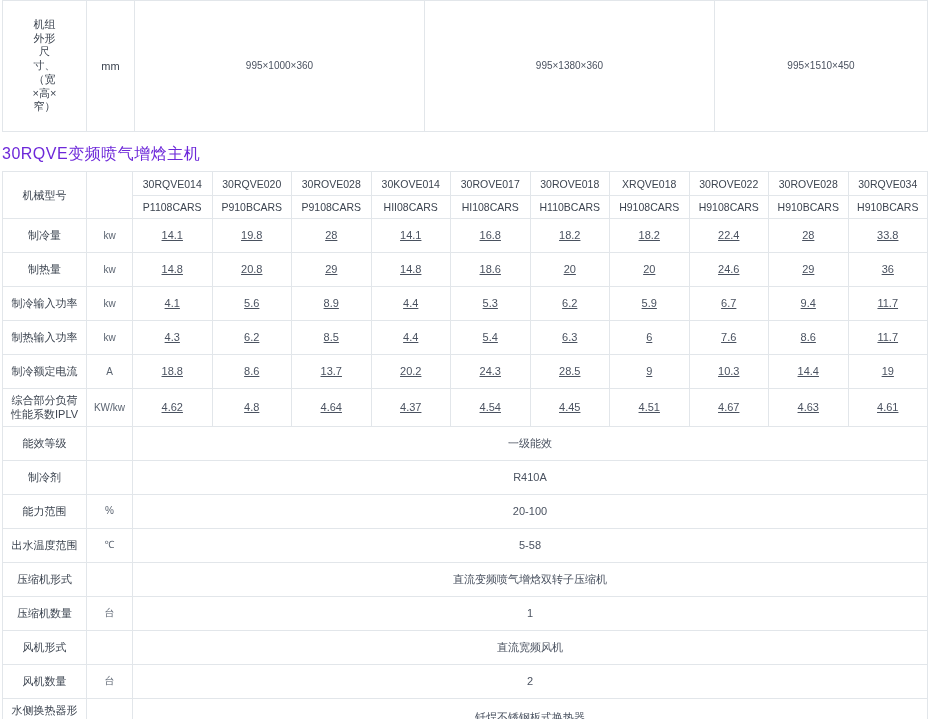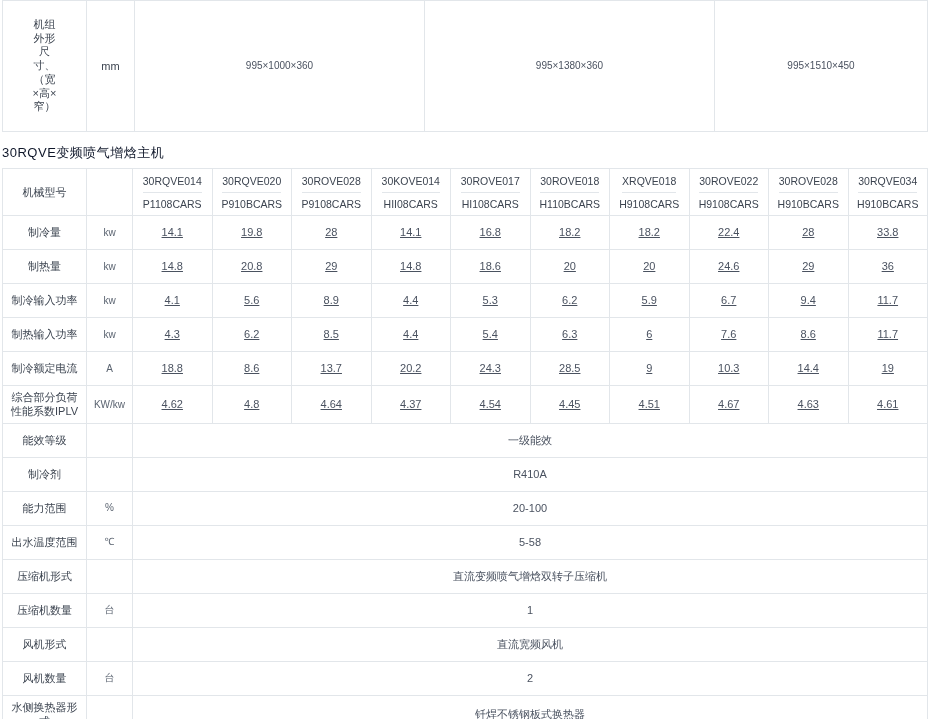--- a/index.html
+++ b/index.html
@@ -47,23 +47,23 @@
     color: #3c4450;
   }
   .tbl-top .c-unit {
     width: 48px;
   }
   .tbl-top .c-val {
     font-size: 10px;
     color: #4a5260;
   }
   .section-title {
-    font-size: 13px;
+    font-size: 16px;
     font-weight: normal;
-    color: #0f172a;
+    color: #6d28d9;
     margin: 12px 8px 6px 2px;
     letter-spacing: 0.5px;
   }
   
   .tbl-main col.c-name { width: 84px; }
   .tbl-main col.c-unit { width: 46px; }
   .tbl-main td.name {
     color: #3c4450;
     font-size: 11px;
     padding: 4px 6px;
@@ -83,21 +83,20 @@
   }
   .tbl-main tr.hdr td {
     padding: 0;
     height: 46px;
   }
   .hdr-model {
     display: flex;
     flex-direction: column;
     justify-content: center;
     height: 46px;
-    align-items: center;
   }
   .hdr-model span {
     display: block;
     font-size: 10.5px;
     color: #3c4450;
     line-height: 22px;
   }
   .hdr-model span.line1 {
     border-bottom: 1px solid #e2e6ea;
   }

